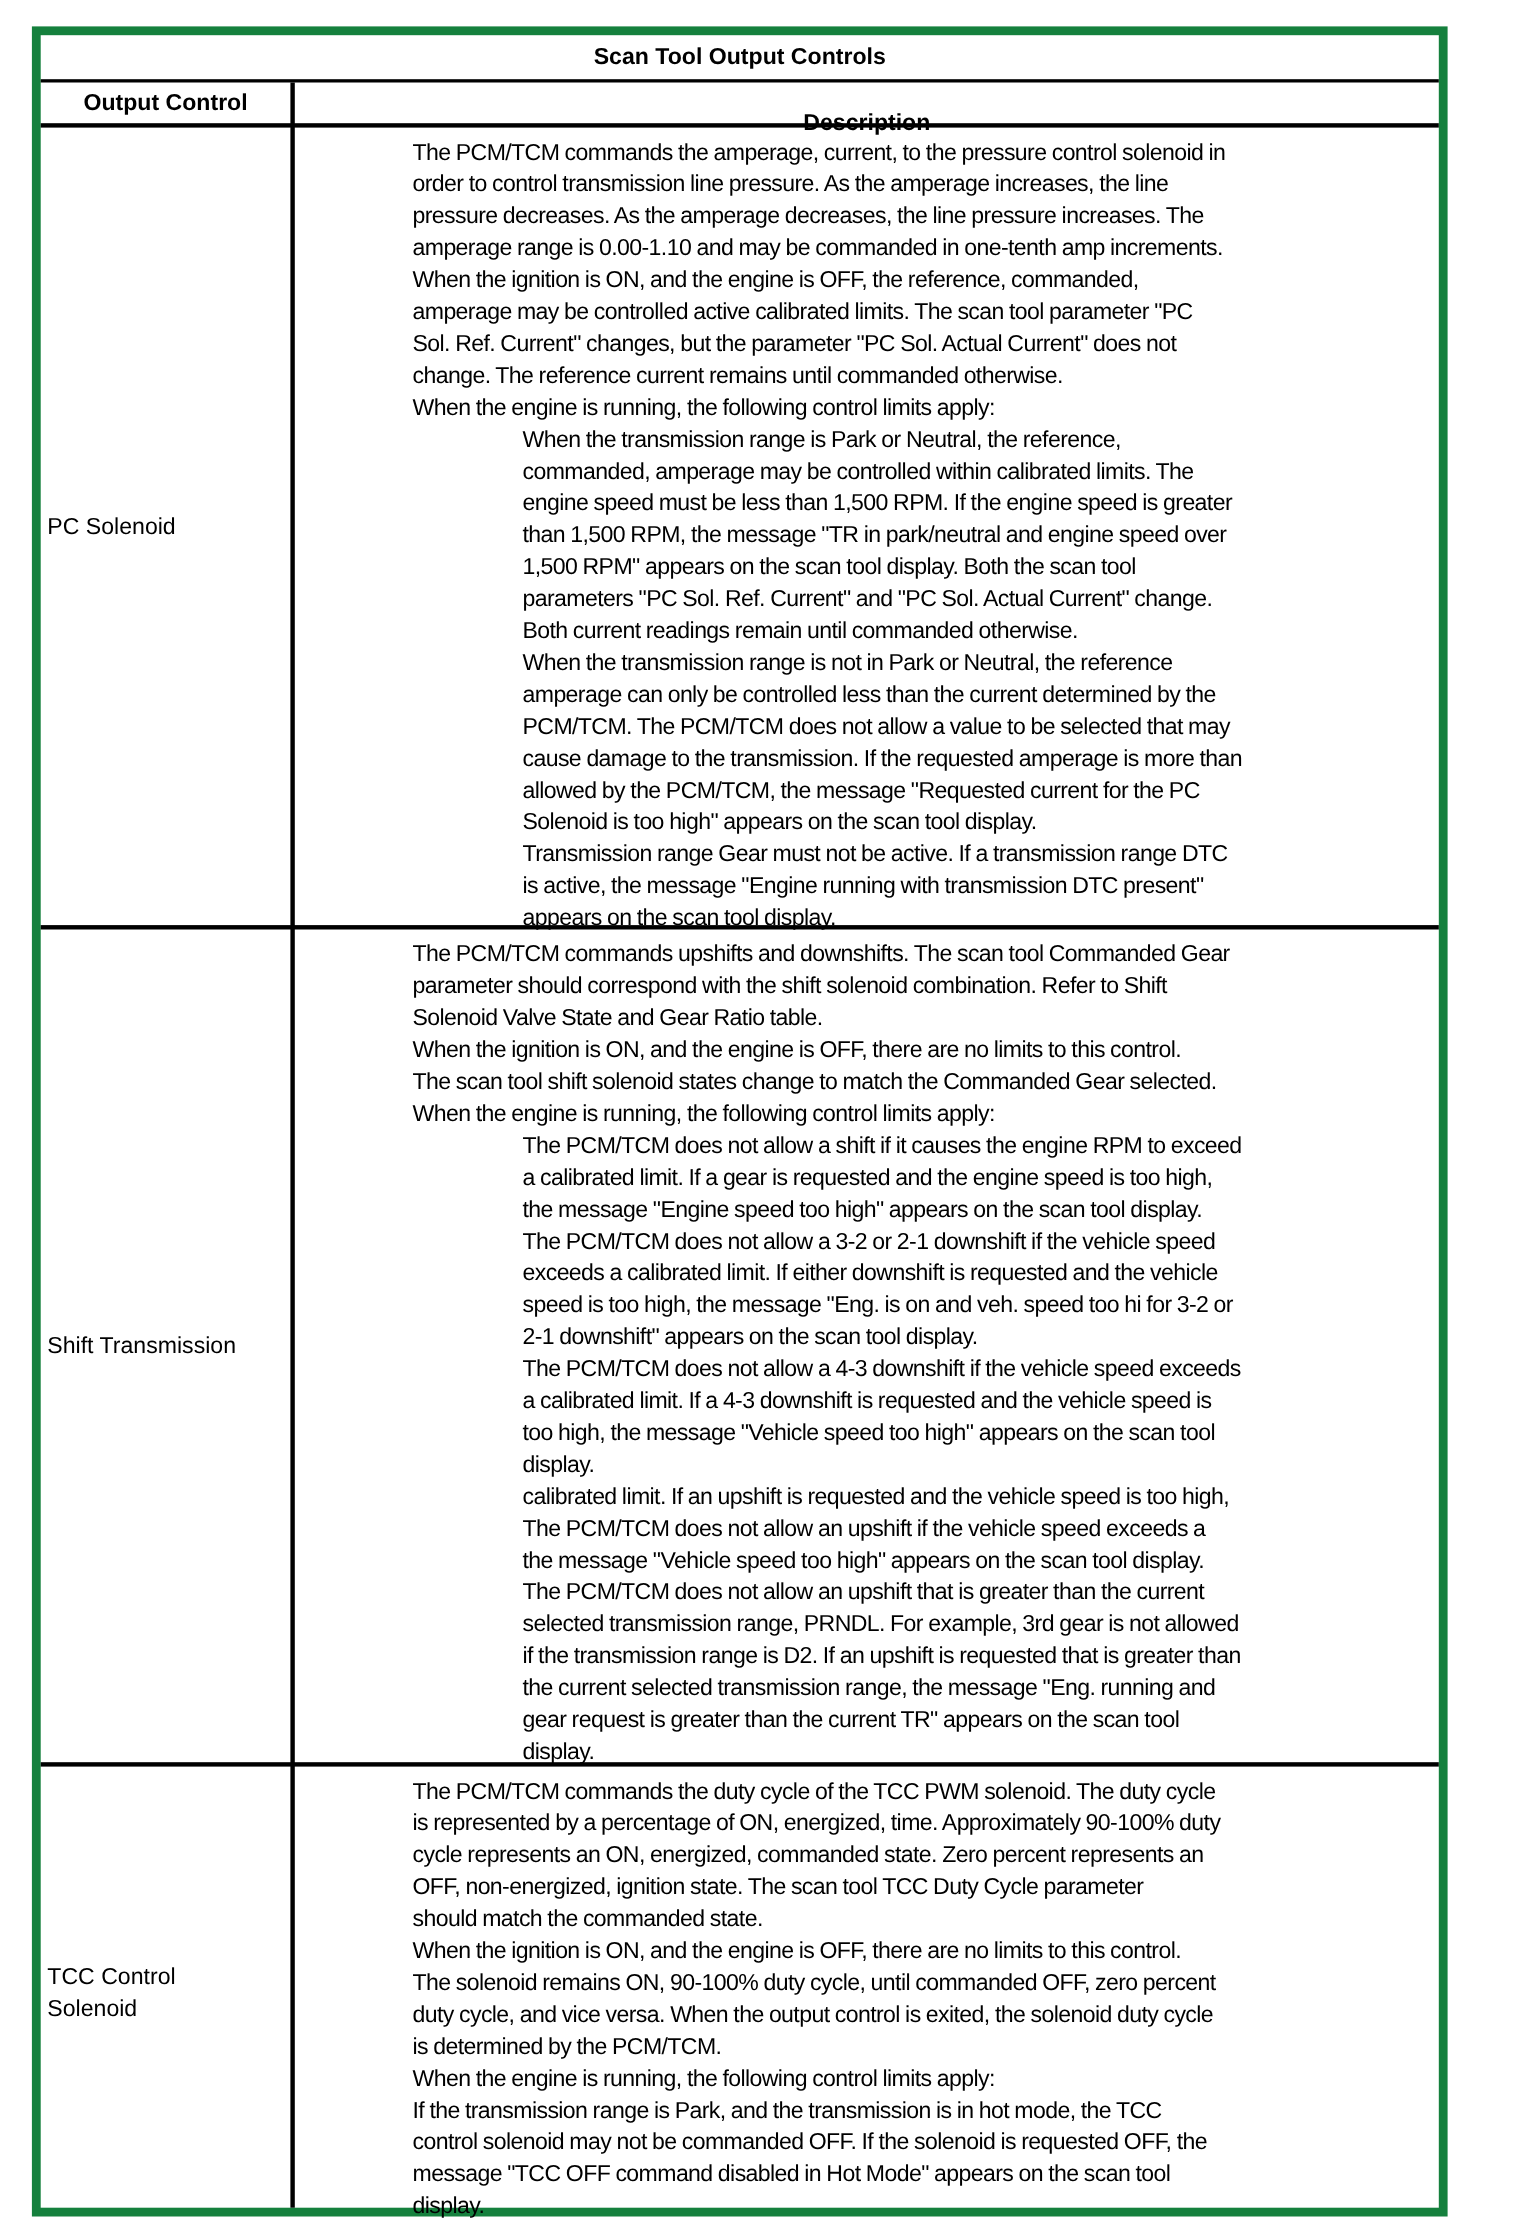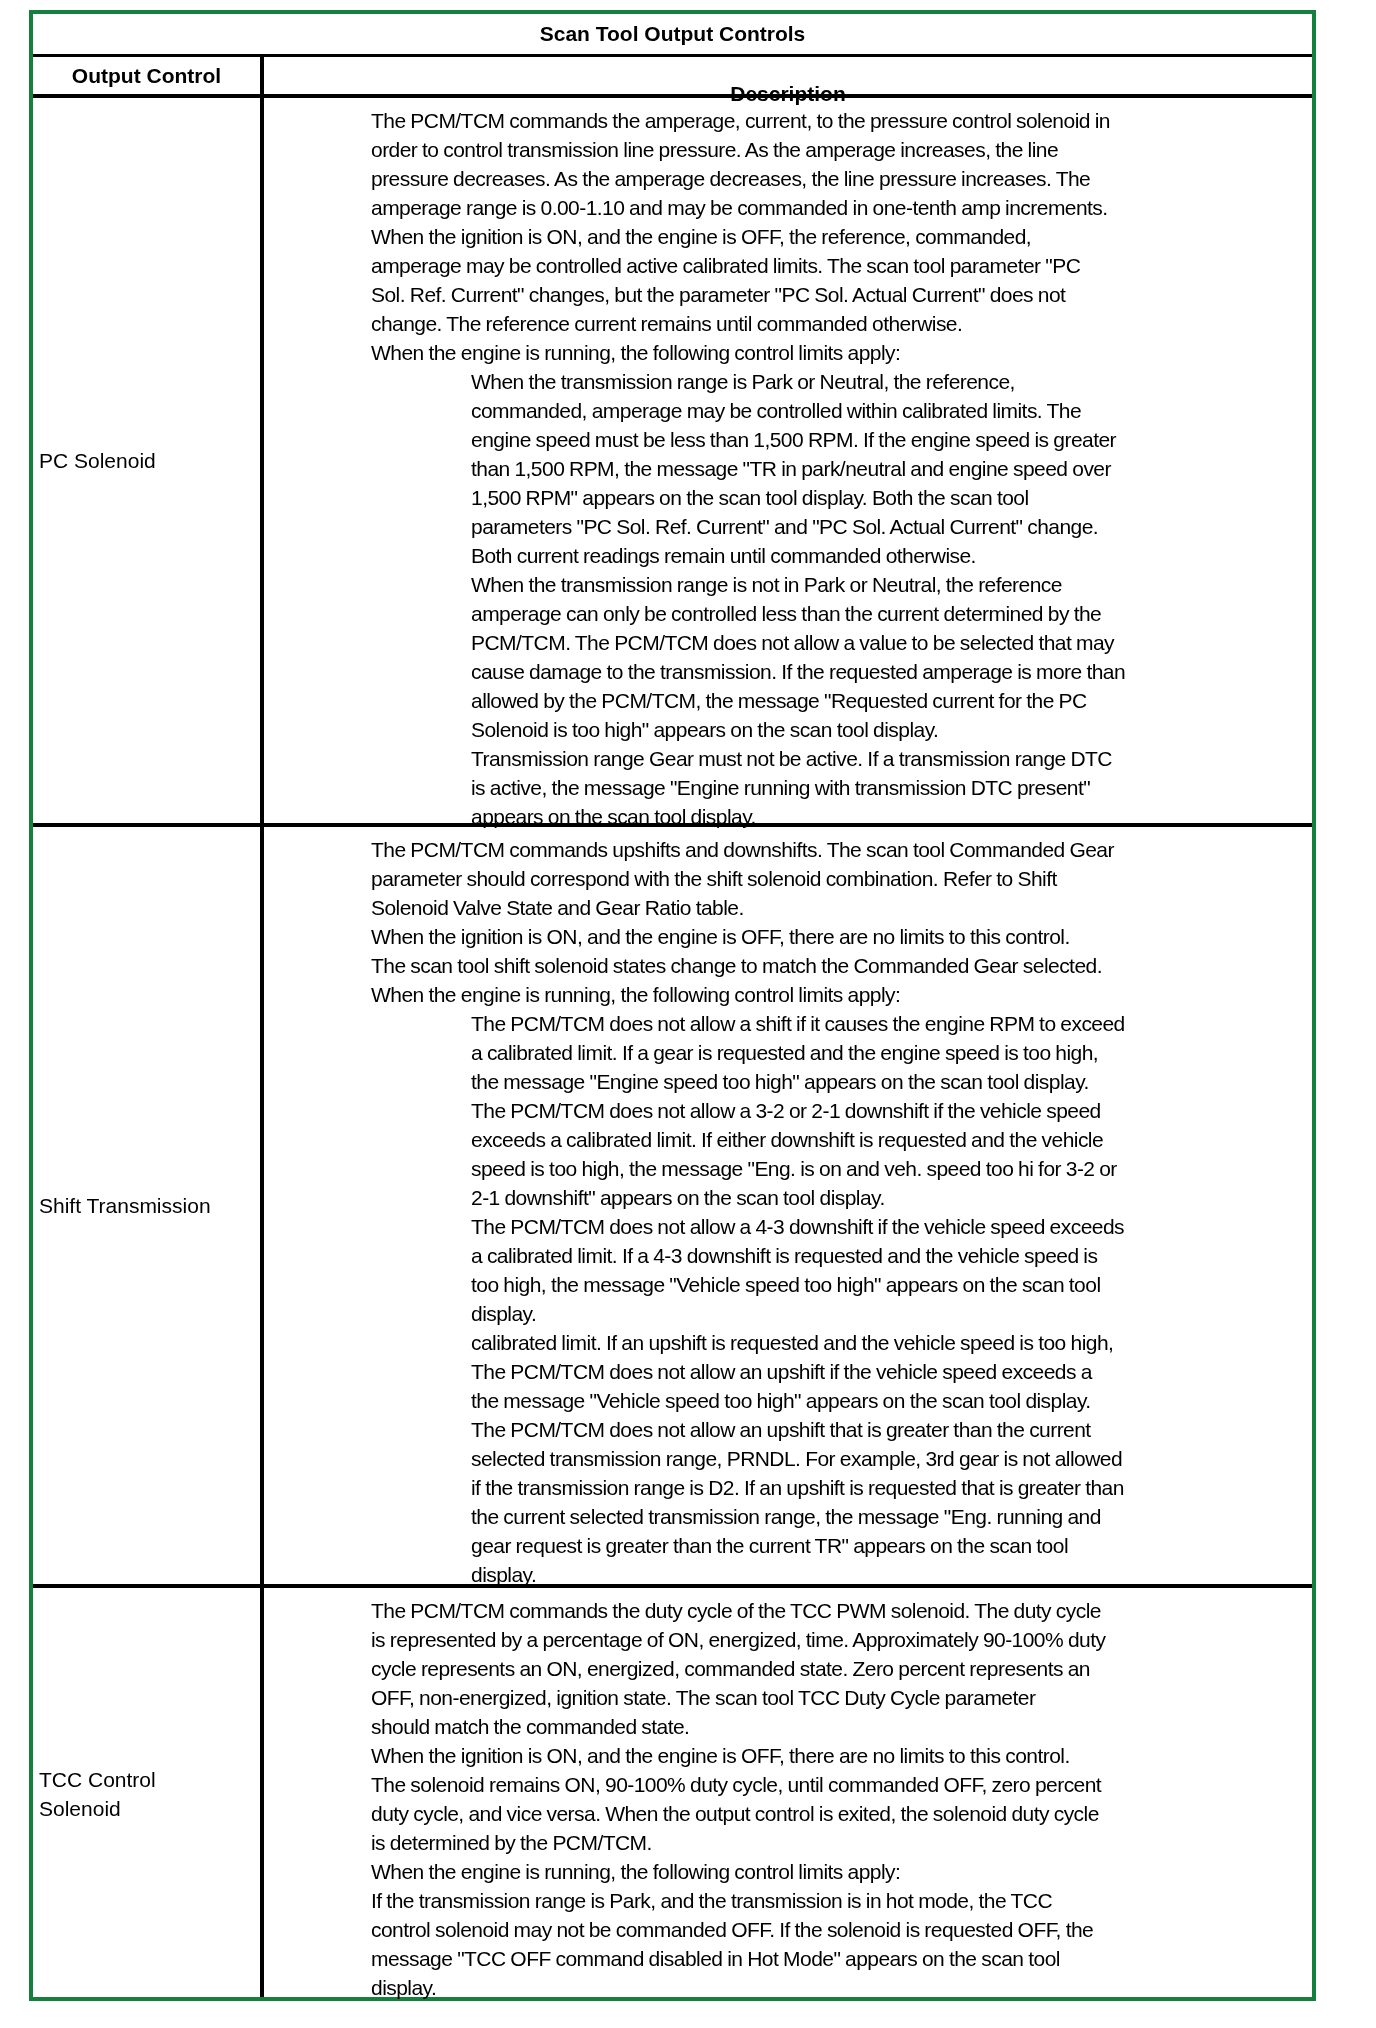--- a/index.html
+++ b/index.html
@@ -1,19 +1,19 @@
 <!DOCTYPE html>
 <html><head>
 <meta charset="utf-8">
 <style>
   html, body { margin: 0; padding: 0; background: #ffffff; }
   body { width: 1376px; height: 2028px; position: relative; font-family: "Liberation Sans", sans-serif; color: #000; }
   .table {
-    position: absolute; left: 29px; top: 10px; width: 1287px; height: 1991px;
-    border: 4px solid #15803d; box-sizing: border-box;
+    position: absolute; left: 29px; top: 24px; width: 1287px; height: 1991px;
+    border: 8px solid #15803d; box-sizing: border-box;
   }
   .title-row {
     position: absolute; left: 0; top: 0; right: 0; height: 43px;
     border-bottom: 3px solid #000; box-sizing: border-box;
     display: flex; align-items: center; justify-content: center;
     font-weight: bold; font-size: 21px;
   }
   .header-row {
     position: absolute; left: 0; top: 43px; right: 0; height: 41px;
     border-bottom: 4px solid #000; box-sizing: border-box;

